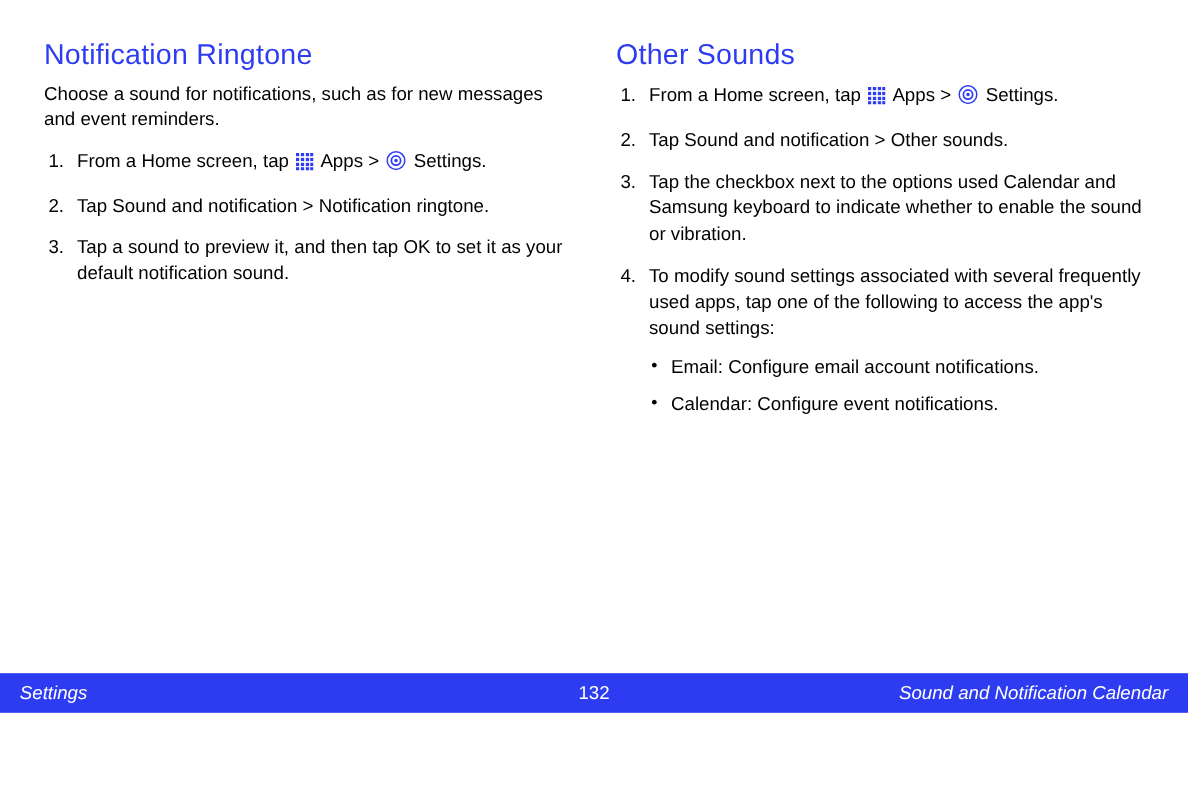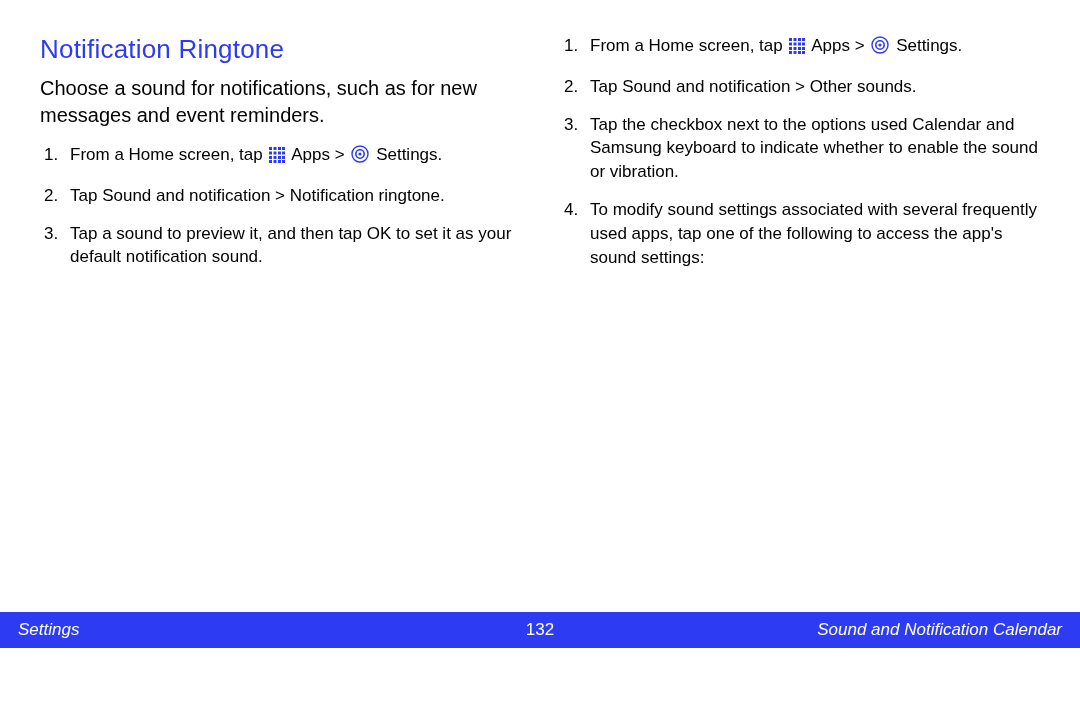--- a/index.html
+++ b/index.html
@@ -1,21 +1,21 @@
 <!DOCTYPE html>
 <html><head>
 <meta charset="utf-8">
 <style>
   * { margin: 0; padding: 0; box-sizing: border-box; }
   html, body { width: 1080px; height: 720px; font-family: Helvetica, Arial, sans-serif; color: #000; background: #fff; }
   .page { position: relative; width: 1080px; height: 648px; }
   .cols { display: flex; padding: 34px 40px 0 40px; gap: 40px; }
   .col { width: 480px; }
   h2.section-title { color: #2d3cf0; font-size: 26px; font-weight: 500; letter-spacing: 0.2px; margin-bottom: 10px; }
-  p.intro { font-size: 20px; line-height: 1.35; margin-bottom: 14px; }
+  p.intro { font-size: 17px; line-height: 1.35; margin-bottom: 14px; }
   ol.steps { list-style: none; counter-reset: step; }
   ol.steps > li { counter-increment: step; position: relative; padding-left: 30px; font-size: 17px; line-height: 1.4; margin-bottom: 14px; }
   ol.steps > li::before { content: counter(step) "."; position: absolute; left: 4px; top: 0; }
   ul.sub { list-style: none; margin-top: 12px; }
   ul.sub > li { position: relative; padding-left: 20px; font-size: 17px; line-height: 1.4; margin-bottom: 10px; }
   ul.sub > li::before { content: "\2022"; position: absolute; left: 2px; top: 0; font-size: 16px; }
   .b { font-weight: 400; }
   .icon { display: inline-block; vertical-align: -3px; margin: 0 2px; }
   .footer { position: absolute; left: 0; bottom: 0; width: 1080px; height: 36px; background: #2d3cf0; color: #fff; display: flex; align-items: center; justify-content: space-between; padding: 0 18px; font-style: italic; font-size: 17px; }
   .footer .center { position: absolute; left: 0; width: 1080px; text-align: center; font-style: normal; }
@@ -62,20 +62,21 @@
         <li>
           <span>Tap </span><span class="b">Sound and notification &gt; Notification ringtone</span><span>.</span>
         </li>
         <li>
           <span>Tap a sound to preview it, and then tap </span><span class="b">OK</span><span> to set it as your default notification sound.</span>
         </li>
       </ol>
     </div>
 
     <div class="col">
+      <h2 class="section-title">Other Sounds</h2>
       <ol class="steps">
         <li>
           <span>From a Home screen, tap </span><span class="icon"><svg width="16" height="16" viewBox="0 0 16 16">
                 <g fill="#2d3cf0">
                   <rect x="0" y="0" width="3" height="3"></rect>
                   <rect x="4.5" y="0" width="3" height="3"></rect>
                   <rect x="9" y="0" width="3" height="3"></rect>
                   <rect x="13" y="0" width="3" height="3"></rect>
                   <rect x="0" y="4.5" width="3" height="3"></rect>
                   <rect x="4.5" y="4.5" width="3" height="3"></rect>
@@ -99,20 +100,24 @@
           <span class="b">Settings</span><span>.</span>
         </li>
         <li>
           <span>Tap </span><span class="b">Sound and notification &gt; Other sounds</span><span>.</span>
         </li>
         <li>
           <span>Tap the checkbox next to the options used </span><span class="b">Calendar</span><span> and </span><span class="b">Samsung keyboard</span><span> to indicate whether to enable the sound or vibration.</span>
         </li>
         <li>
           <span>To modify sound settings associated with several frequently used apps, tap one of the following to access the app's sound settings:</span>
+          <ul class="sub">
+            <li><span class="b">Email</span><span>: Configure email account notifications.</span></li>
+            <li><span class="b">Calendar</span><span>: Configure event notifications.</span></li>
+          </ul>
         </li>
       </ol>
     </div>
   </div>
 
   <div class="footer">
     <span>Settings</span>
     <span class="center">132</span>
     <span class="right">Sound and Notification Calendar</span>
   </div>

